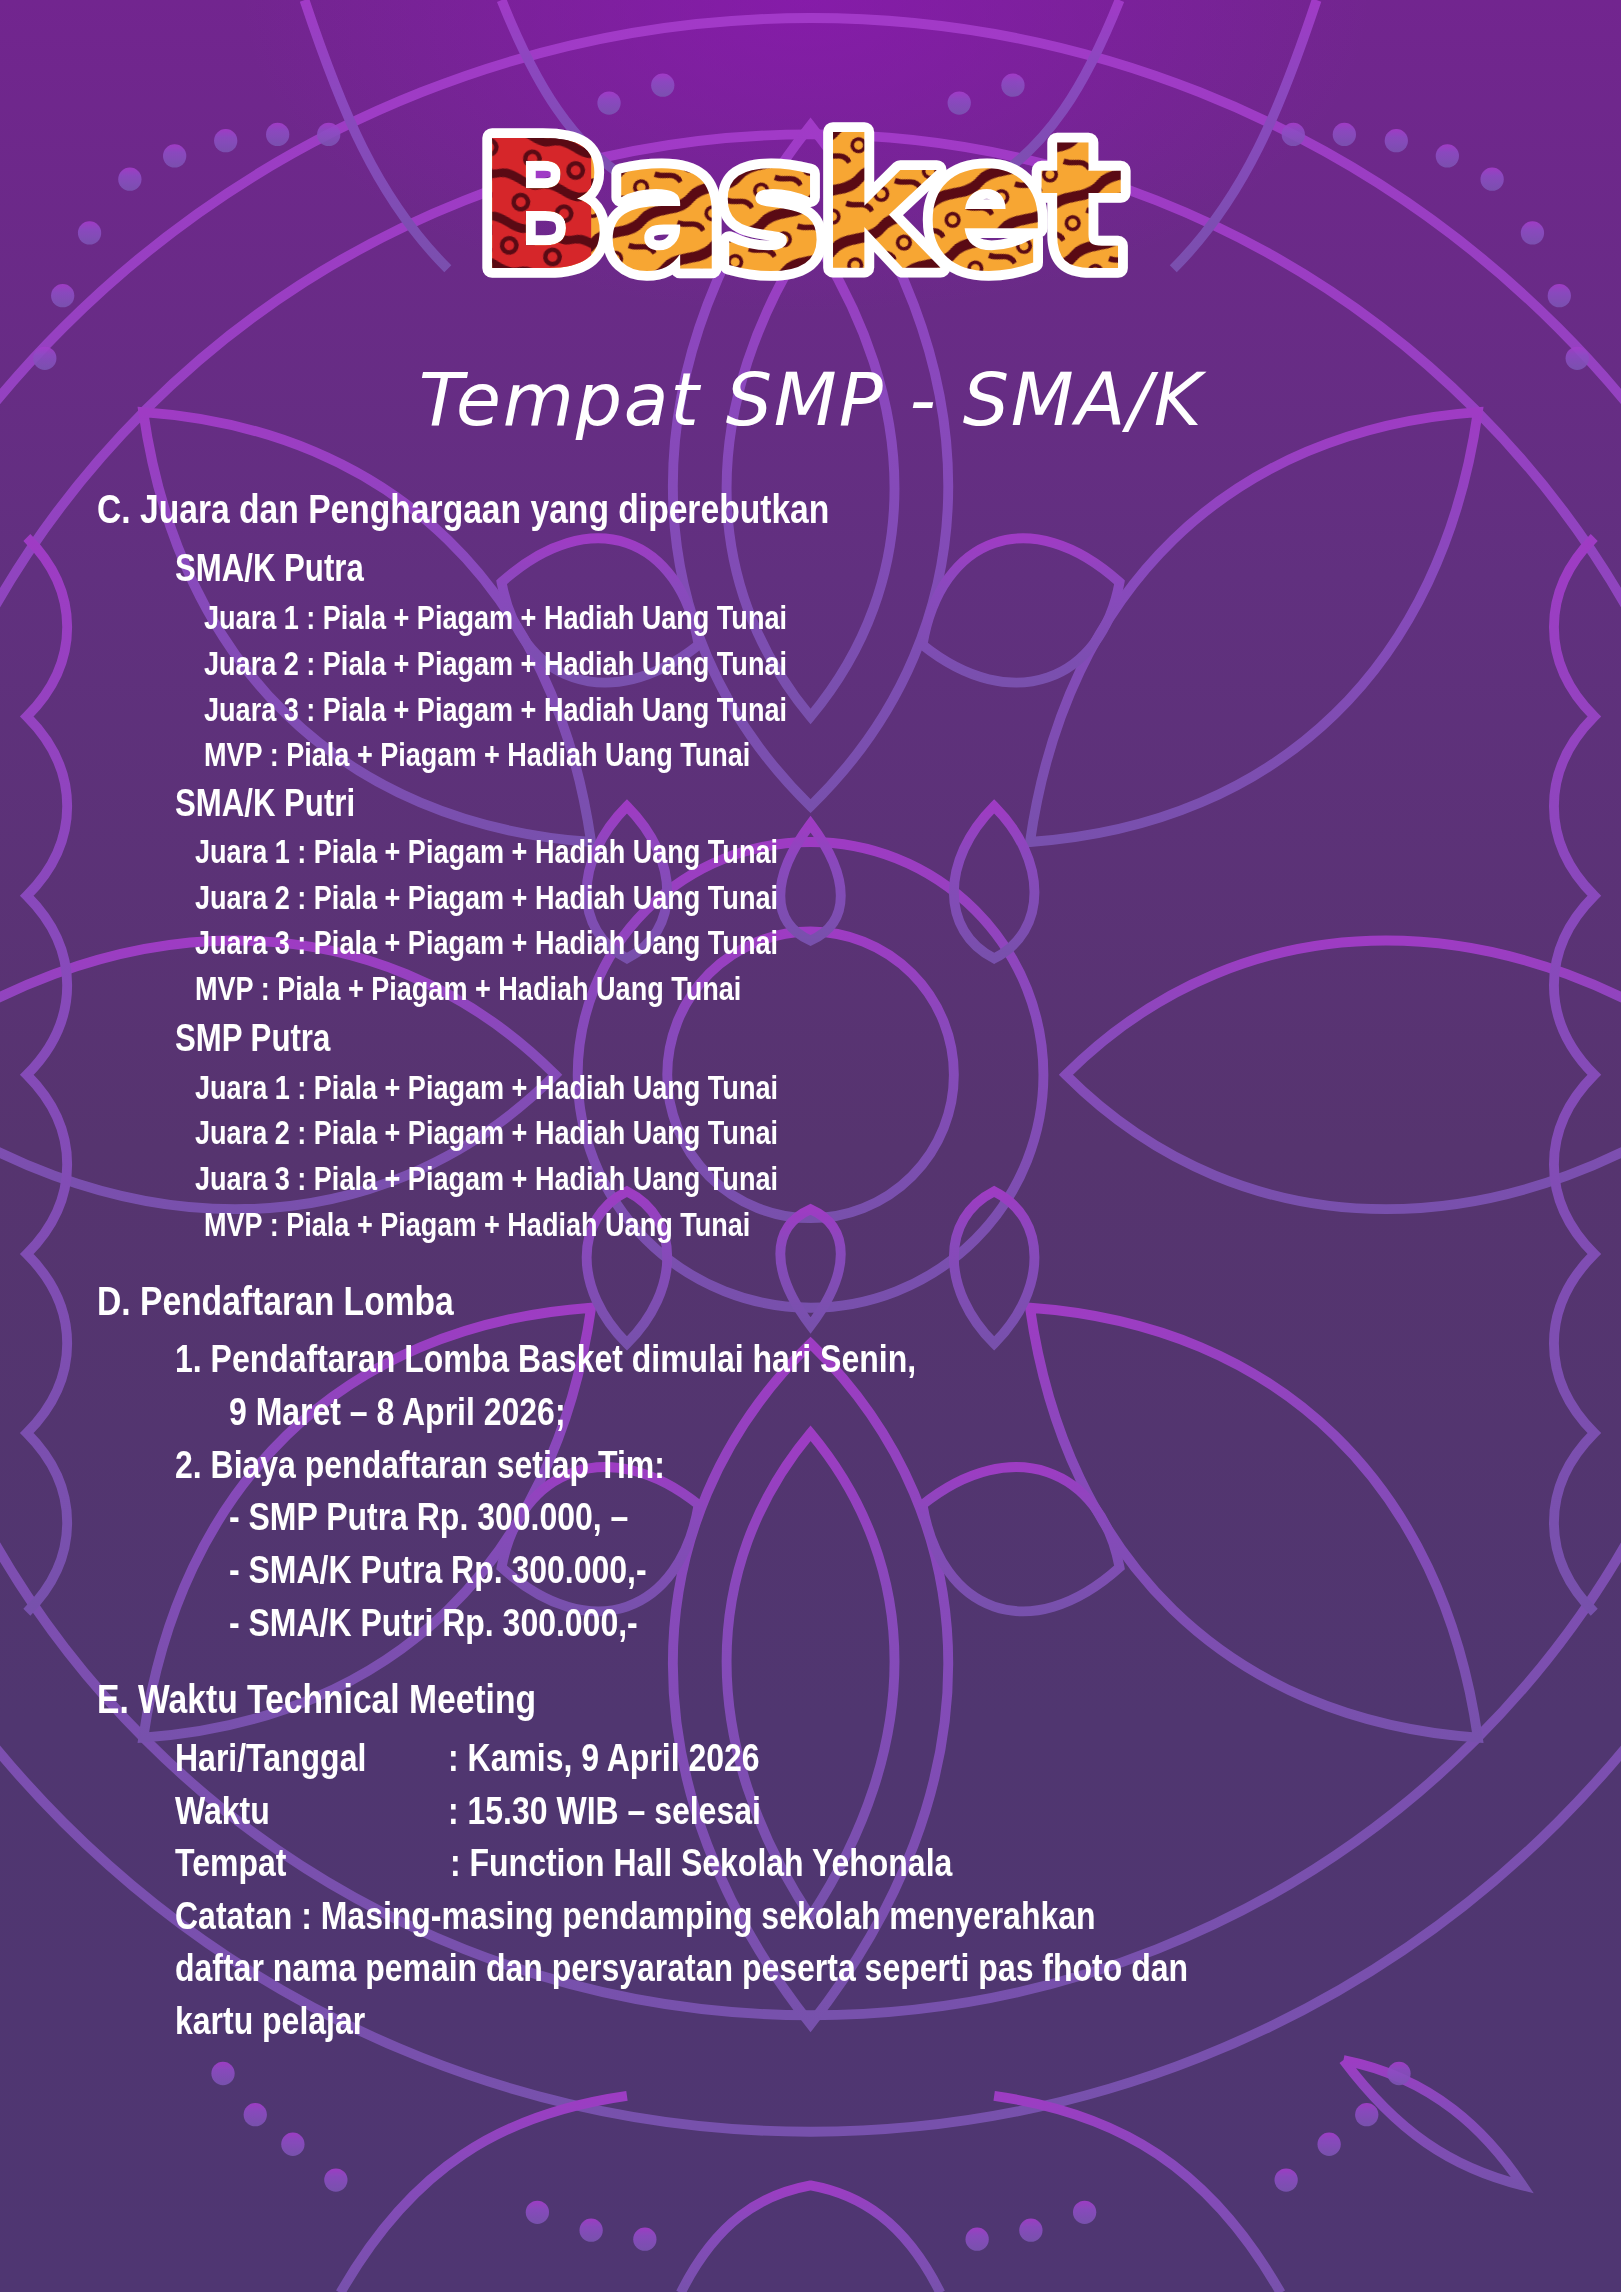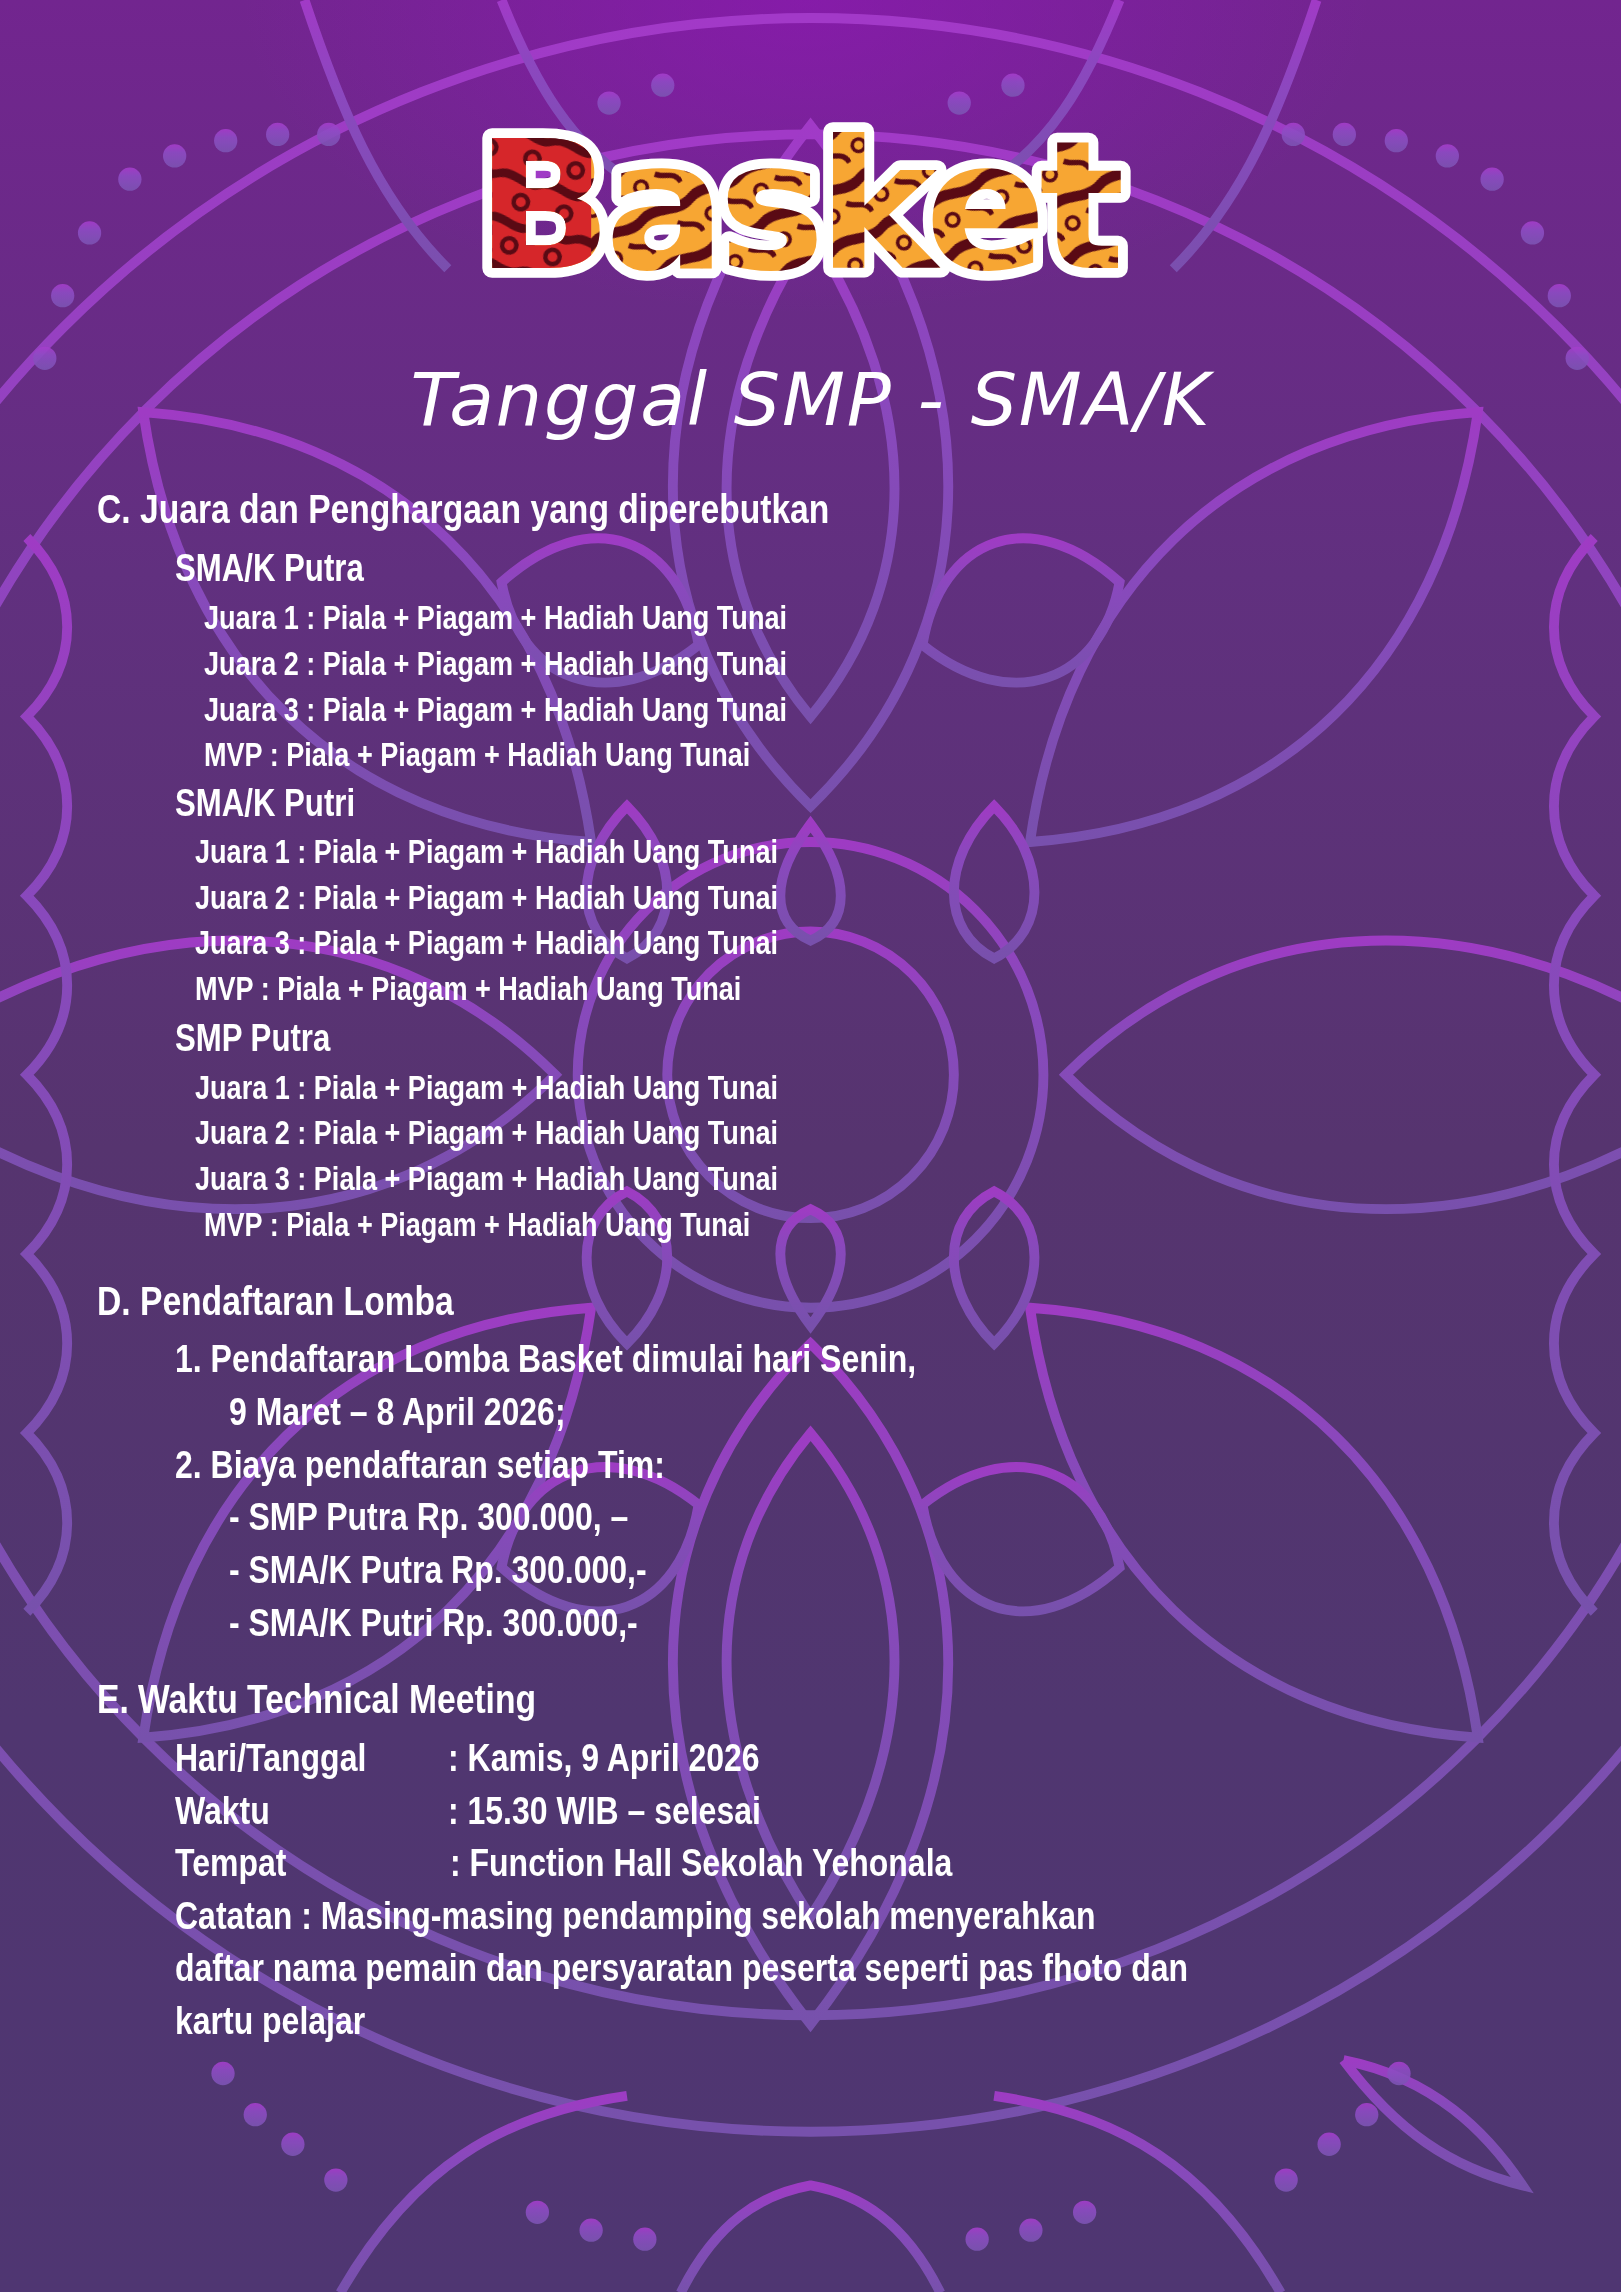--- a/index.html
+++ b/index.html
@@ -138,21 +138,21 @@
         <text x="6" y="180" fill="url(#tribalRed)" clip-path="inset(0 640px 0 0)">B</text>
       </g>
       <clipPath id="bclip">
           <rect x="0" y="0" width="135" height="210"></rect>
         </clipPath>
       <g clip-path="url(#bclip)" font-family="DejaVu Sans, sans-serif" font-weight="bold" font-size="200">
         <text x="6" y="180" fill="url(#tribalRed)" letter-spacing="-8">Basket</text>
       </g>
     </svg>
 
-    <div class="subtitle">Tanggal SMP - SMA/K</div>
+    <div class="subtitle">Tempat SMP - SMA/K</div>
 
     <div class="txt h sq" style="left:97px;top:485px;">C. Juara dan Penghargaan yang diperebutkan</div>
 
     <div class="txt sub sq" style="left:175px;top:546px;">SMA/K Putra</div>
     <div class="txt item sq" style="left:204px;top:598px;">Juara 1 :  Piala + Piagam + Hadiah Uang Tunai</div>
     <div class="txt item sq" style="left:204px;top:644px;">Juara 2 :  Piala + Piagam + Hadiah Uang Tunai</div>
     <div class="txt item sq" style="left:204px;top:690px;">Juara 3 :  Piala + Piagam + Hadiah Uang Tunai</div>
     <div class="txt item sq" style="left:204px;top:735px;">MVP :  Piala + Piagam + Hadiah Uang Tunai</div>
 
     <div class="txt sub sq" style="left:175px;top:781px;">SMA/K Putri</div>

